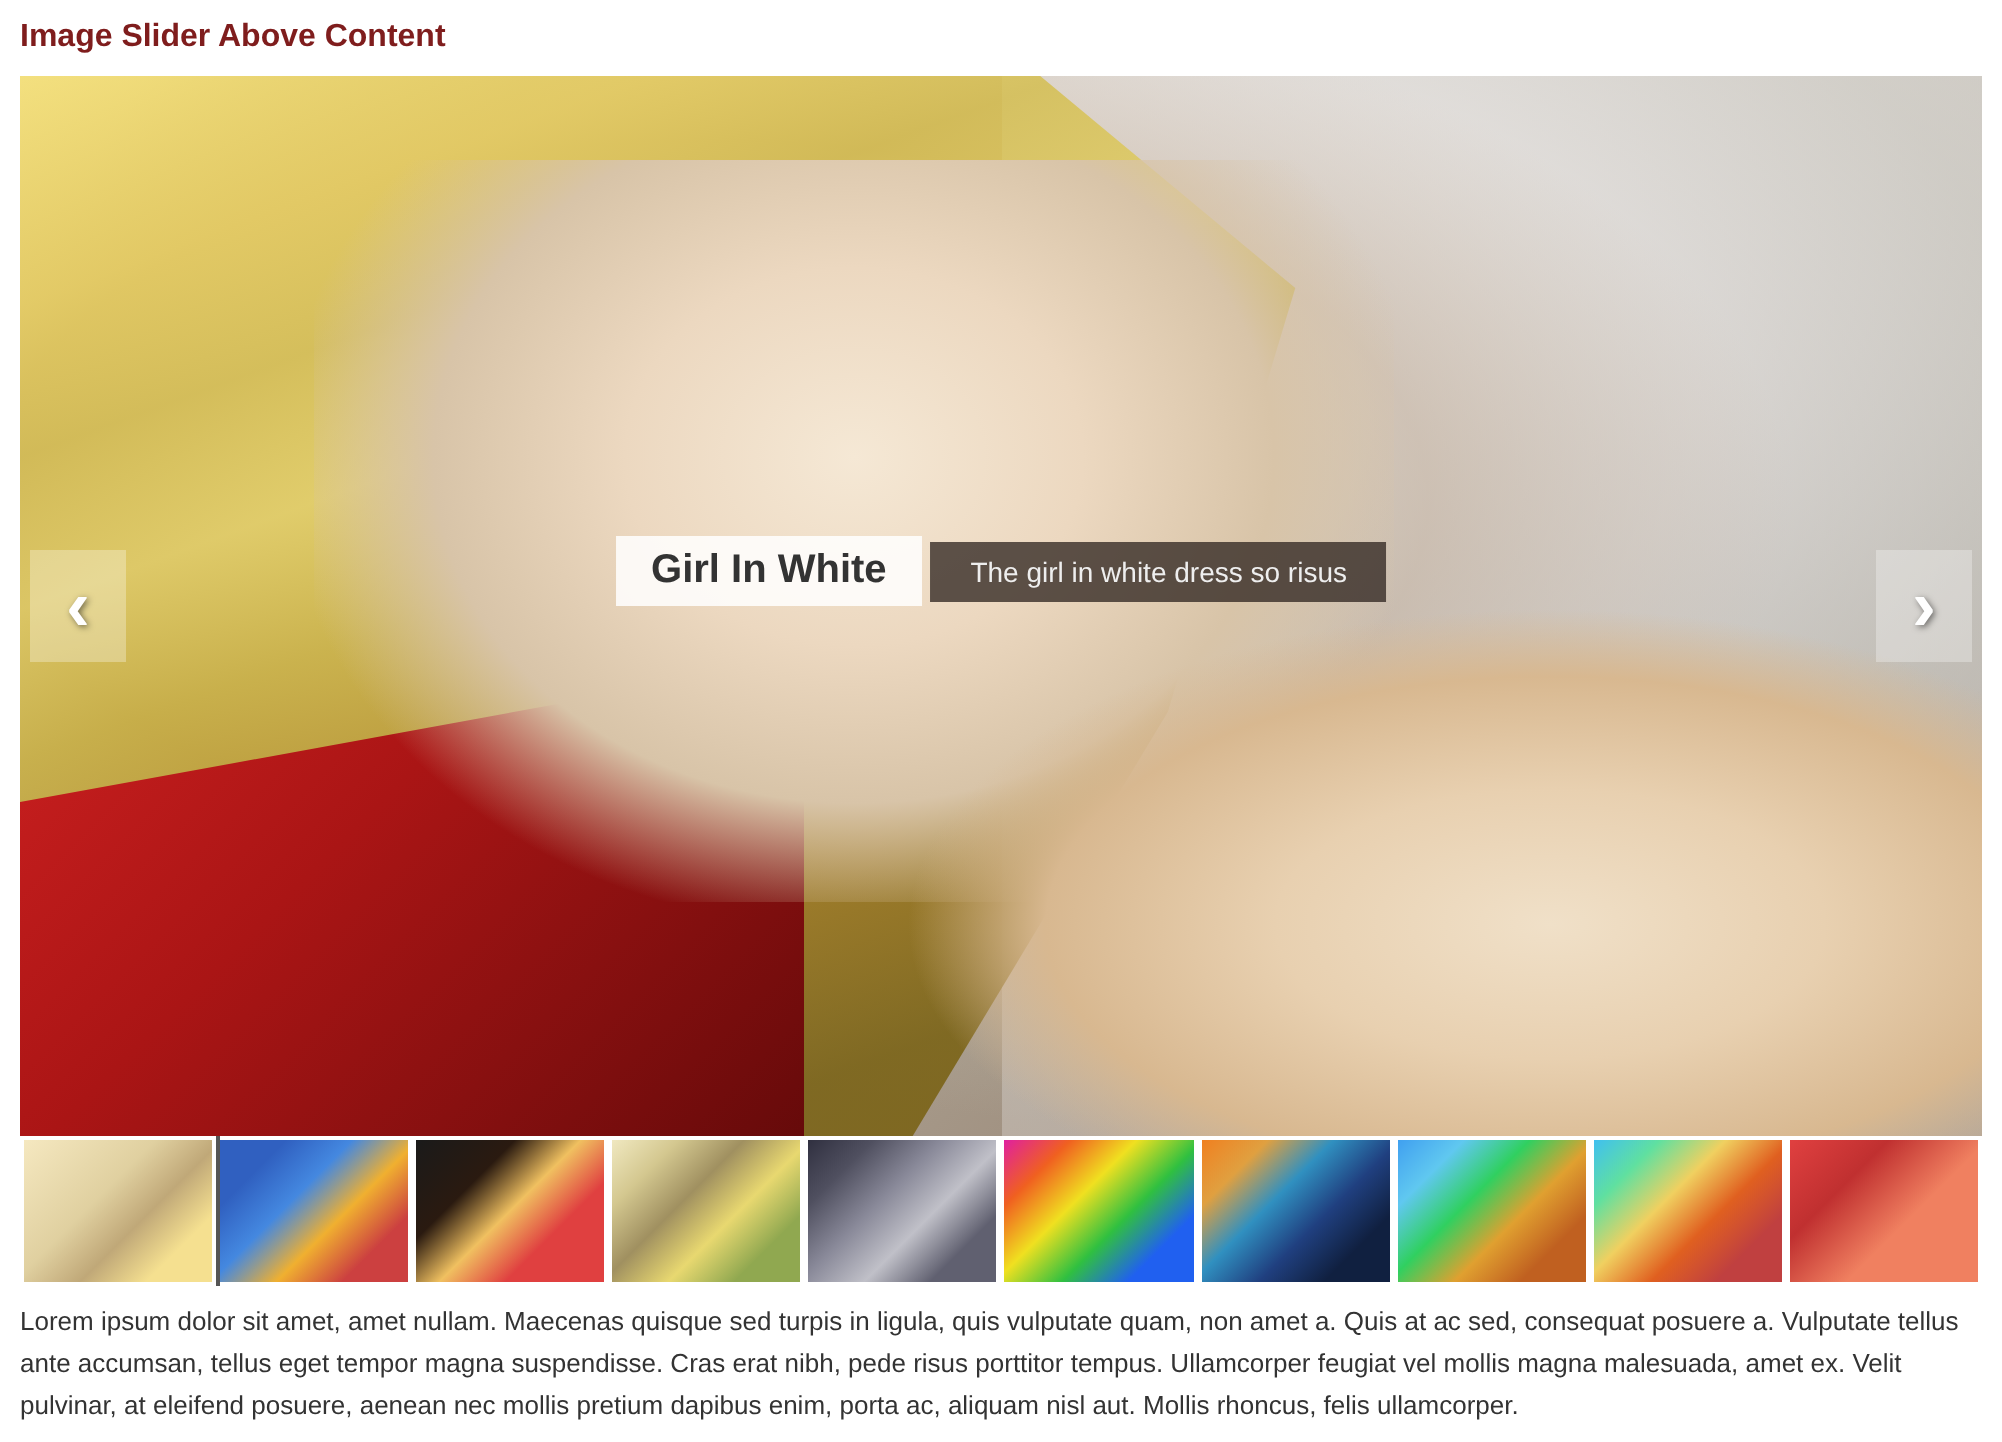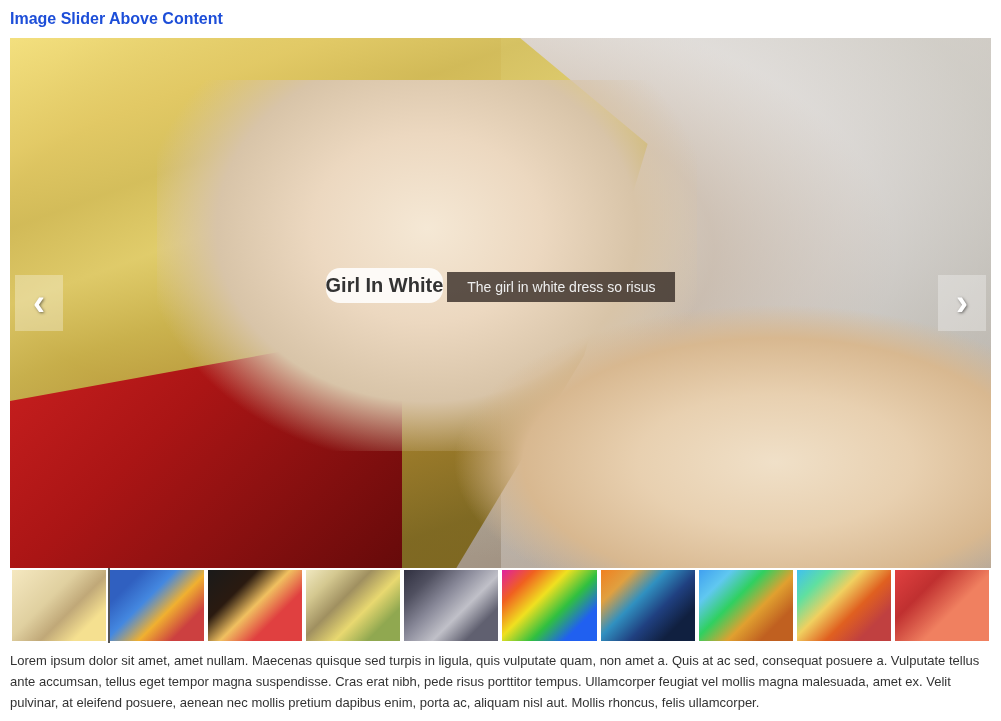--- a/index.html
+++ b/index.html
@@ -2,21 +2,21 @@
 <html><head>
   <meta charset="utf-8">
   <style>
     * { box-sizing: border-box; margin: 0; padding: 0; }
     body { font-family: Arial, sans-serif; font-size: 14px; color: #333; background: #fff; padding: 10px; }
 
     #page-title {
       font-size: 16px;
       font-weight: bold;
       margin-bottom: 10px;
-      color: #1d4ed8;
+      color: #7f1d1d;
     }
 
     .slider-wrapper {
       position: relative;
       width: 100%;
       max-width: 984px;
       overflow: hidden;
     }
 
     .slider-main {
@@ -131,24 +131,23 @@
     .slide-caption {
       position: absolute;
       left: 50%;
       transform: translateX(-50%);
       text-align: center;
       z-index: 10;
     }
 
     .slide-title-box {
       background: rgba(255,255,255,0.85);
-      padding: 6px 0;
+      padding: 6px 18px;
       display: inline-block;
       margin-bottom: 4px;
-      border-radius: 14px;
     }
 
     .slide-title-text {
       font-size: 20px;
       font-weight: bold;
       color: #333;
     }
 
     .slide-desc-box {
       background: rgba(50,40,35,0.78);

